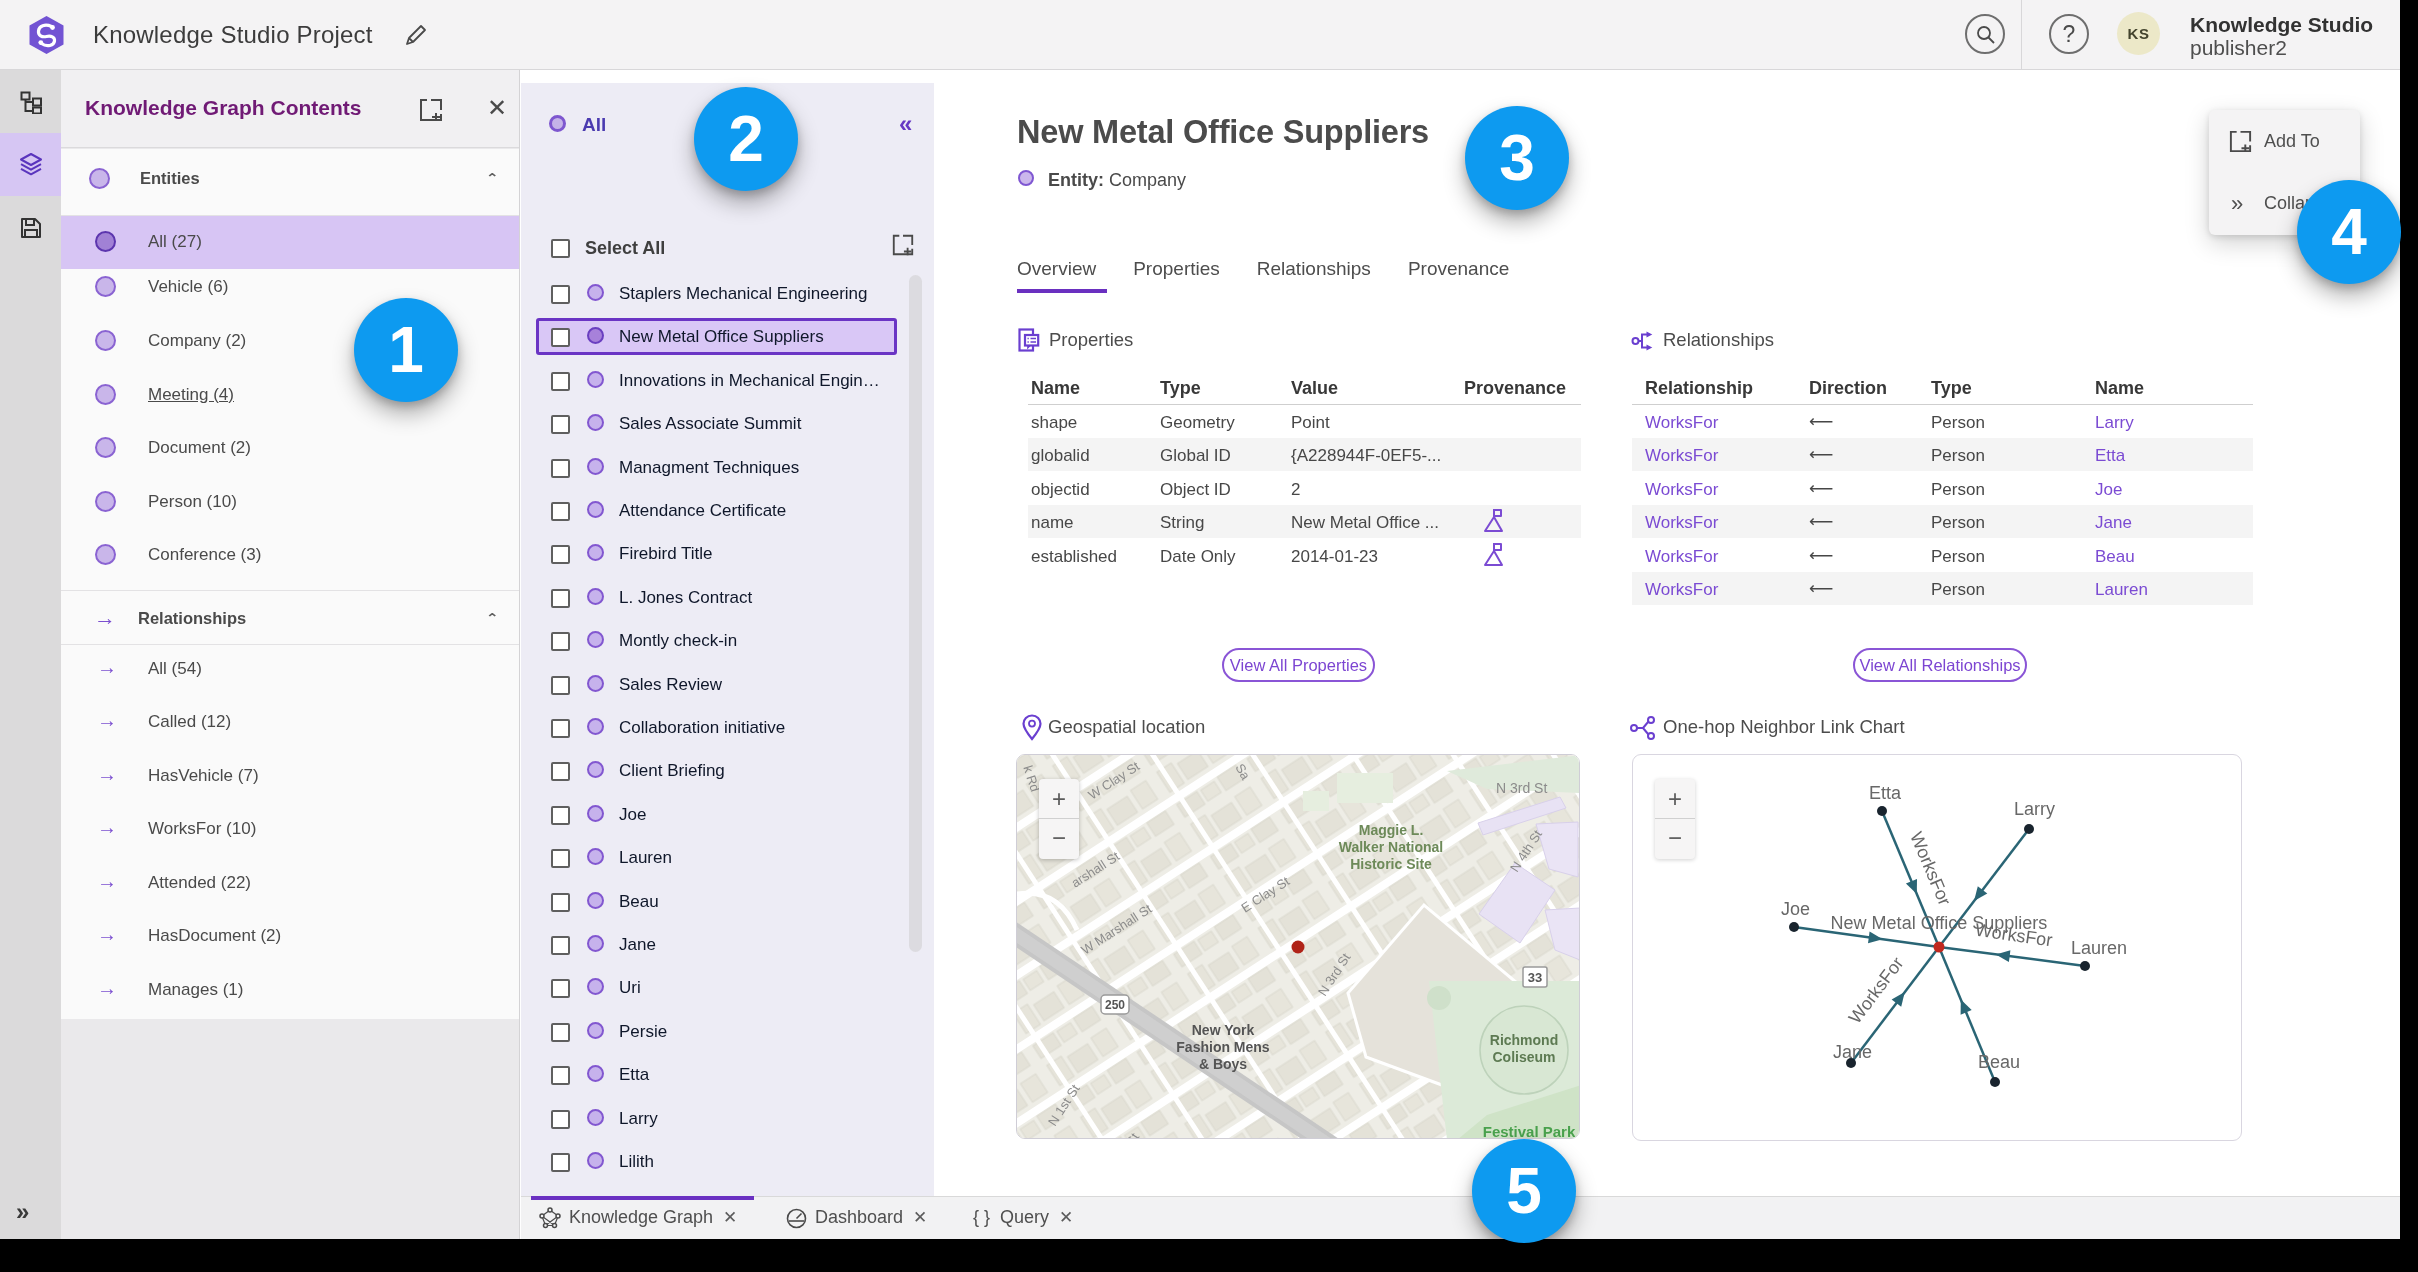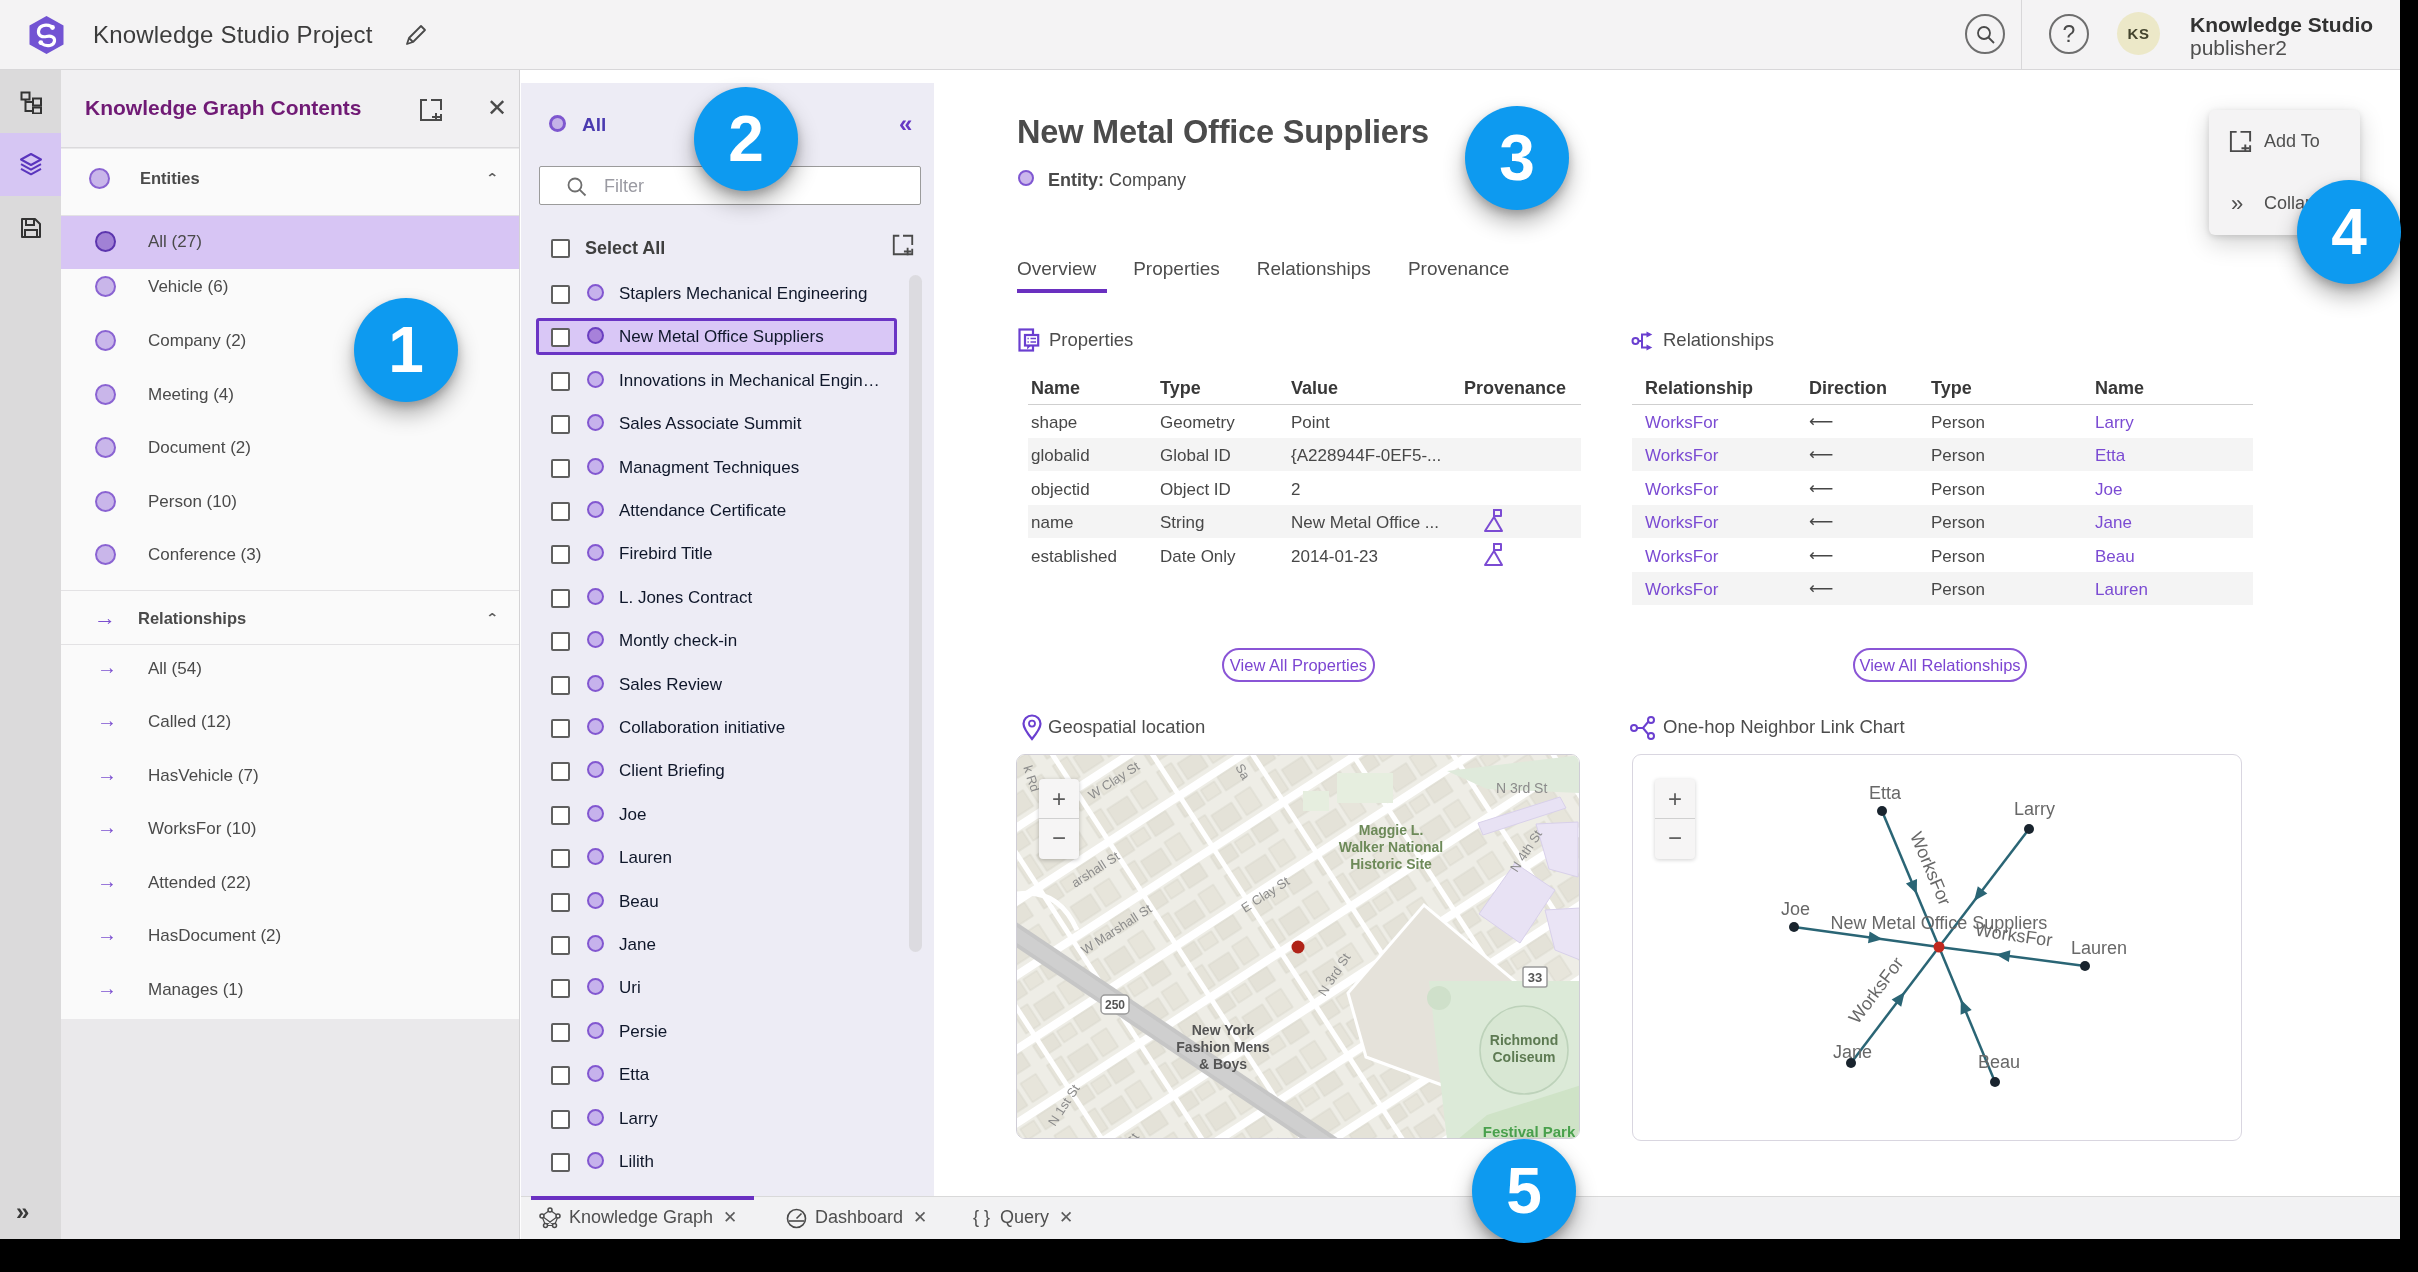--- a/index.html
+++ b/index.html
@@ -161,21 +161,21 @@
       <div class="row" style="top:112px;">
             <span class="dot dot-l" style="left:34px;top:15px;"></span>
             <span class="rtext" style="top:16px;">Vehicle (6)</span>
           </div>
       <div class="row" style="top:166px;">
             <span class="dot dot-l" style="left:34px;top:15px;"></span>
             <span class="rtext" style="top:16px;">Company (2)</span>
           </div>
       <div class="row" style="top:220px;">
             <span class="dot dot-l" style="left:34px;top:15px;"></span>
-            <span class="rtext" style="top:16px;">Meeting (4)</span>
+            <span class="rtext" style="top:16px;text-decoration:underline;">Meeting (4)</span>
           </div>
       <div class="row" style="top:273px;">
             <span class="dot dot-l" style="left:34px;top:15px;"></span>
             <span class="rtext" style="top:16px;">Document (2)</span>
           </div>
       <div class="row" style="top:327px;">
             <span class="dot dot-l" style="left:34px;top:15px;"></span>
             <span class="rtext" style="top:16px;">Person (10)</span>
           </div>
       <div class="row" style="top:380px;">
@@ -218,27 +218,20 @@
             <span class="arrow" style="left:36px;top:13px;">→</span>
             <span class="rtext" style="top:16px;">Manages (1)</span>
           </div>
     </div>
   </div>
 
   <div class="p2">
     <div class="hdot"></div>
     <div class="p2-all">All</div>
     <div class="p2-coll">«</div>
-    <div class="filter">
-      <svg class="abs" style="left:26px;top:9px" width="22" height="22" viewBox="0 0 22 22">
-        <circle cx="9" cy="9" r="6.5" fill="none" stroke="#6e6e6e" stroke-width="1.8"></circle>
-        <line x1="13.8" y1="13.8" x2="19.5" y2="19.5" stroke="#6e6e6e" stroke-width="1.8"></line>
-      </svg>
-      <span class="ph">Filter</span>
-    </div>
 
     <div class="cb" style="left:30px;top:156px;"></div>
     <div class="abs" style="left:64px;top:155px;font-size:18px;font-weight:600;color:#3f3f3f;">Select All</div>
     <svg class="abs" style="left:370px;top:150px" width="24" height="24" viewBox="0 0 26 26">
       <path d="M9 3 H3 V23 H23 V17 M13 3 H23 V13" fill="none" stroke="#4a4a4a" stroke-width="2"></path>
       <path d="M18 16 V24 M14 20 H22" stroke="#4a4a4a" stroke-width="2"></path>
     </svg>
     <div class="p2sel"></div>
     <div class="p2rows">
       <div class="p2row" style="top:190.0px;">

